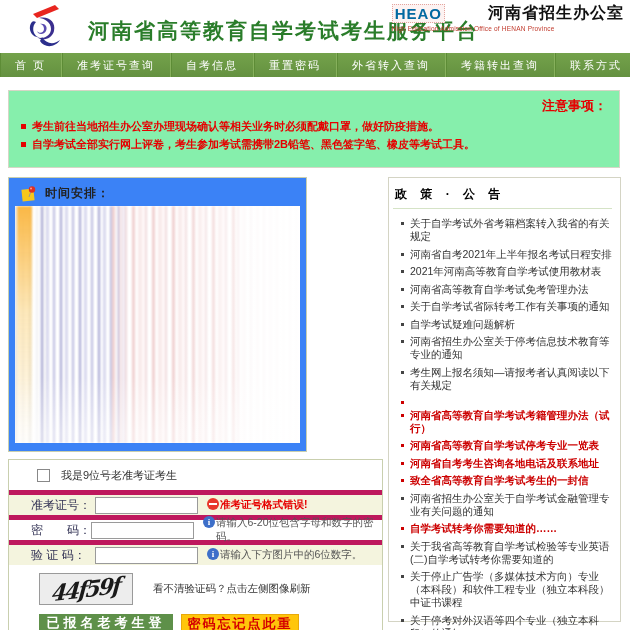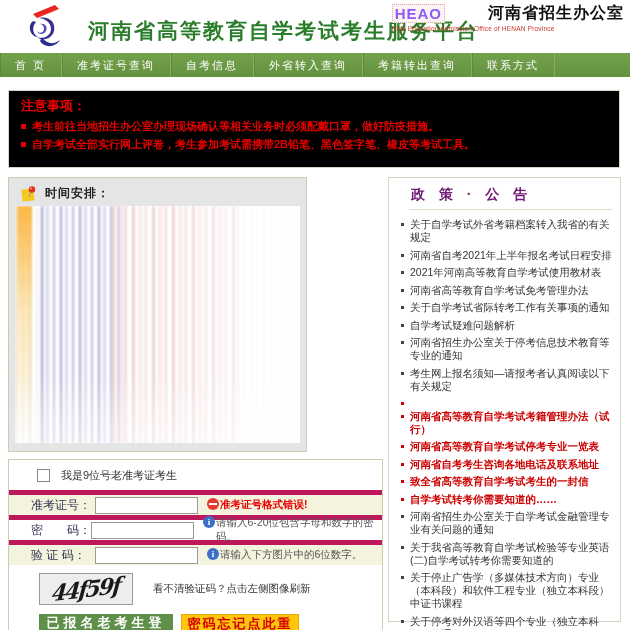--- a/index.html
+++ b/index.html
@@ -8,40 +8,40 @@
     position:relative; overflow:hidden; background:#fff;
     font-family:"Liberation Sans","DejaVu Sans",sans-serif;
   }
   
   .banner { position:absolute; top:0; left:0; width:630px; height:53px; background:#fff; }
   .logo { position:absolute; left:26px; top:4px; width:38px; height:46px; }
   .site-title { position:absolute; left:66px; top:17px; font-size:21px; font-weight:bold;
     color:#2a7d2a; letter-spacing:2px; white-space:nowrap;margin-left:22px; }
   .org { position:absolute; right:6px; top:3px; text-align:left; }
   .org-top { display:flex; align-items:center; gap:3px; }
-  .heao { font-size:15px; font-weight:bold; color:#8b5cf6; letter-spacing:1px;
+  .heao { font-size:15px; font-weight:bold; color:#0369a1; letter-spacing:1px;
     border:1px dotted #e4a49e; padding:0 2px; background:#fdf3f2; }
   .org-name { font-size:16px; font-weight:bold; color:#111; letter-spacing:1px; white-space:nowrap;margin-left:40px; }
   .org-tagline { font-size:6.5px; color:#c0392b; margin-top:1px; letter-spacing:.2px; }
   
   .nav { position:absolute; top:53px; left:0; width:630px; height:24px;
     background:linear-gradient(#74a24b,#649140); display:flex; }
   .nav-item { display:flex; align-items:center; padding:0 15px; color:#fff; font-size:11px;
     letter-spacing:2px; white-space:nowrap; border-right:1px solid #86b05c;
     box-shadow:inset 1px 0 0 #5d8c36; cursor:pointer; }
   
   .notice { position:absolute; left:8px; top:90px; width:612px; height:78px;
-    background:#000000; border:1px solid #d6d6c6; padding:6px 12px; }
+    background:#86efac; border:1px solid #d6d6c6; padding:6px 12px;text-align:right; }
   .notice-title { color:#e60000; font-size:13px; font-weight:bold; }
   .notice-item { display:flex; align-items:flex-start; gap:6px; color:#e60000;
     font-size:11px; font-weight:bold; margin-top:5px; line-height:13px; }
   .notice-item .sq { width:5px; height:5px; background:#e60000; margin-top:4px; flex:0 0 5px; }
   
   .schedule { position:absolute; left:8px; top:177px; width:299px; height:275px;
-    background:#e5e5e5; border:1px solid #c9cfae; }
+    background:#3b82f6; border:1px solid #c9cfae; }
   .schedule-head { display:flex; align-items:center; gap:7px; padding:7px 0 0 12px; }
   .pin { width:17px; height:17px; }
   .schedule-title { font-size:12px; font-weight:bold; color:#222; letter-spacing:1px; }
   .blur-art { position:absolute; left:6px; right:6px; top:28px; bottom:8px; overflow:hidden; background:#fff; }
   .blur-art > div { position:absolute; top:0; bottom:0; filter:blur(1.2px); }
   .s-gray { left:0; width:12%;
     background:repeating-linear-gradient(90deg, rgba(150,150,150,.28) 0 2px, rgba(255,255,255,.85) 2px 7px, rgba(170,170,185,.18) 7px 9px, rgba(255,255,255,.9) 9px 14px); }
   .s-orange { left:2px; width:15px; bottom:35%;
     background:linear-gradient(180deg, rgba(250,180,60,.95), rgba(252,214,130,.55) 45%, rgba(255,240,210,.15)); }
   .s-purple { left:9%; width:30%;
@@ -49,22 +49,22 @@
   .s-pink { left:34%; width:46%;
     background:repeating-linear-gradient(90deg, rgba(222,150,150,.45) 0 3px, rgba(255,255,255,.7) 3px 6px, rgba(233,185,185,.3) 6px 10px, rgba(255,248,248,.75) 10px 13px, rgba(215,160,165,.4) 13px 15px, rgba(255,255,255,.8) 15px 20px); }
   .s-faint { left:78%; width:22%; top:28%;
     background:repeating-linear-gradient(90deg, rgba(225,195,200,.3) 0 2px, rgba(255,255,255,.85) 2px 6px, rgba(235,210,215,.22) 6px 9px, rgba(255,255,255,.9) 9px 13px); }
   .s-fade { left:0; width:100%; filter:none !important;
     background:linear-gradient(90deg, rgba(255,255,255,0) 55%, rgba(255,255,255,.45) 75%, rgba(255,255,255,.85) 93%),
                linear-gradient(180deg, rgba(255,255,255,0) 72%, rgba(255,255,255,.45) 96%); }
   
   .ann { position:absolute; left:388px; top:177px; width:233px; height:445px;
     background:#fff; border:1px solid #d4d4c4; }
-  .ann-head { margin:5px 8px 0 20px; padding:3px 2px 5px 2px; color:#701a75;
-    font-size:14px; font-weight:bold; letter-spacing:5px; border-bottom:1px solid #d5e3c6; }
+  .ann-head { margin:5px 8px 0 4px; padding:3px 2px 5px 2px; color:#000000;
+    font-size:12px; font-weight:bold; letter-spacing:5px; border-bottom:1px solid #d5e3c6; }
   .ann-list { padding:8px 8px 0 12px; }
   .ann-item { display:flex; gap:6px; font-size:10.5px; color:#333; line-height:13px;
     margin-bottom:4.5px; cursor:pointer; }
   .ann-item .sq { width:3px; height:3px; background:#444; margin-top:5px; flex:0 0 3px; }
   .ann-item.hl { color:#cc0000; font-weight:bold; }
   .ann-item.hl .sq { background:#cc0000; }
   
   .login { position:absolute; left:8px; top:459px; width:375px; height:200px;
     background:#fff; border:1px solid #c9cfae; }
   .chk-row { display:flex; align-items:center; gap:11px; padding:8px 0 7px 28px;
@@ -115,20 +115,21 @@
       <span class="org-name">河南省招生办公室</span>
     </div>
     <div class="org-tagline">High Education Admission Office of HENAN Province</div>
   </div>
 </div>
 
 <div class="nav">
     <div class="nav-item">首 页</div>
     <div class="nav-item">准考证号查询</div>
     <div class="nav-item">自考信息</div>
+    <div class="nav-item">重置密码</div>
     <div class="nav-item">外省转入查询</div>
     <div class="nav-item">考籍转出查询</div>
     <div class="nav-item">联系方式</div>
   </div>
 
 <div class="notice">
   <div class="notice-title">注意事项：</div>
   <div id="notice-list">
       <div class="notice-item">
         <span class="sq"></span>
@@ -209,27 +210,27 @@
         <span>河南省高等教育自学考试停考专业一览表</span>
       </div>
       <div class="ann-item hl">
         <span class="sq"></span>
         <span>河南省自考考生咨询各地电话及联系地址</span>
       </div>
       <div class="ann-item hl">
         <span class="sq"></span>
         <span>致全省高等教育自学考试考生的一封信</span>
       </div>
+      <div class="ann-item">
+        <span class="sq"></span>
+        <span>河南省招生办公室关于自学考试金融管理专业有关问题的通知</span>
+      </div>
       <div class="ann-item hl">
         <span class="sq"></span>
         <span>自学考试转考你需要知道的……</span>
-      </div>
-      <div class="ann-item">
-        <span class="sq"></span>
-        <span>河南省招生办公室关于自学考试金融管理专业有关问题的通知</span>
       </div>
       <div class="ann-item">
         <span class="sq"></span>
         <span>关于我省高等教育自学考试检验等专业英语(二)自学考试转考你需要知道的</span>
       </div>
       <div class="ann-item">
         <span class="sq"></span>
         <span>关于停止广告学（多媒体技术方向）专业（本科段）和软件工程专业（独立本科段）中证书课程</span>
       </div>
       <div class="ann-item">

